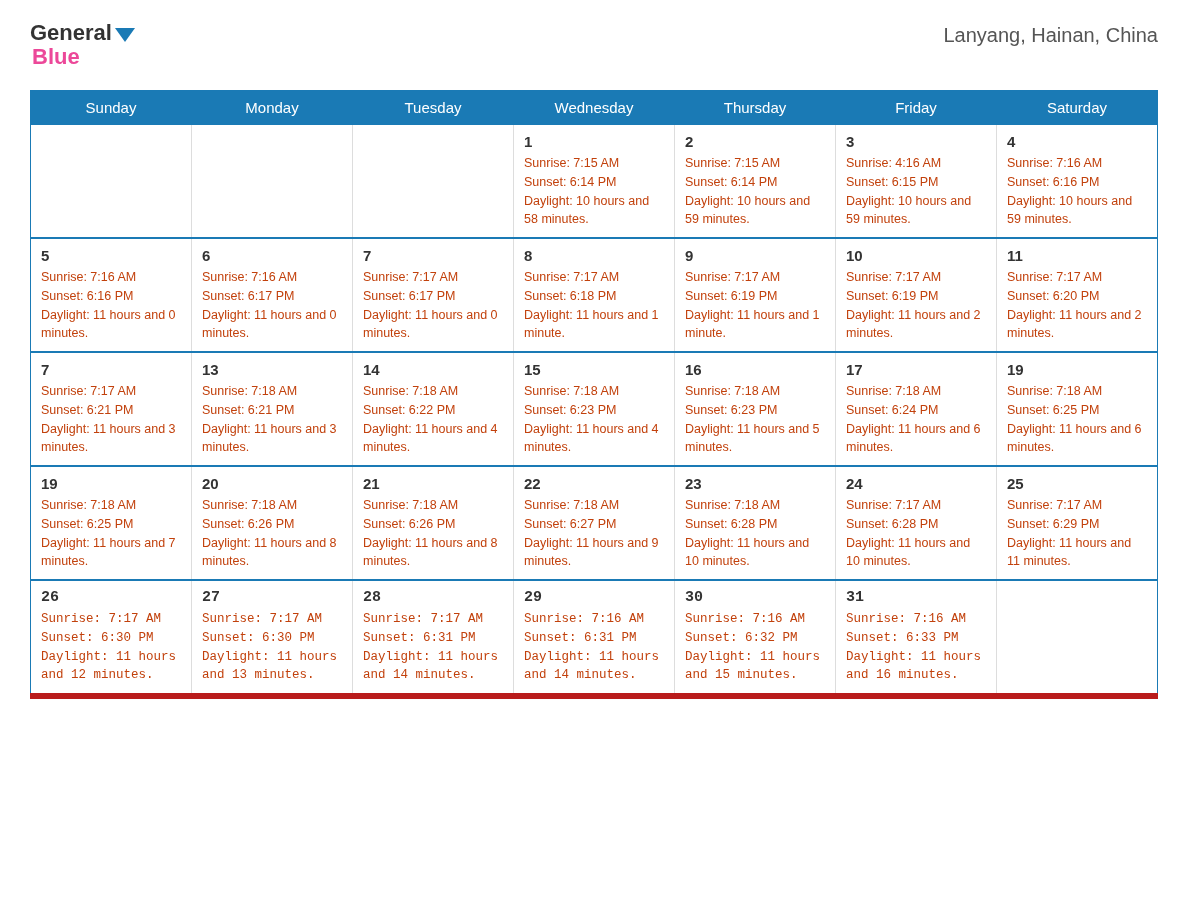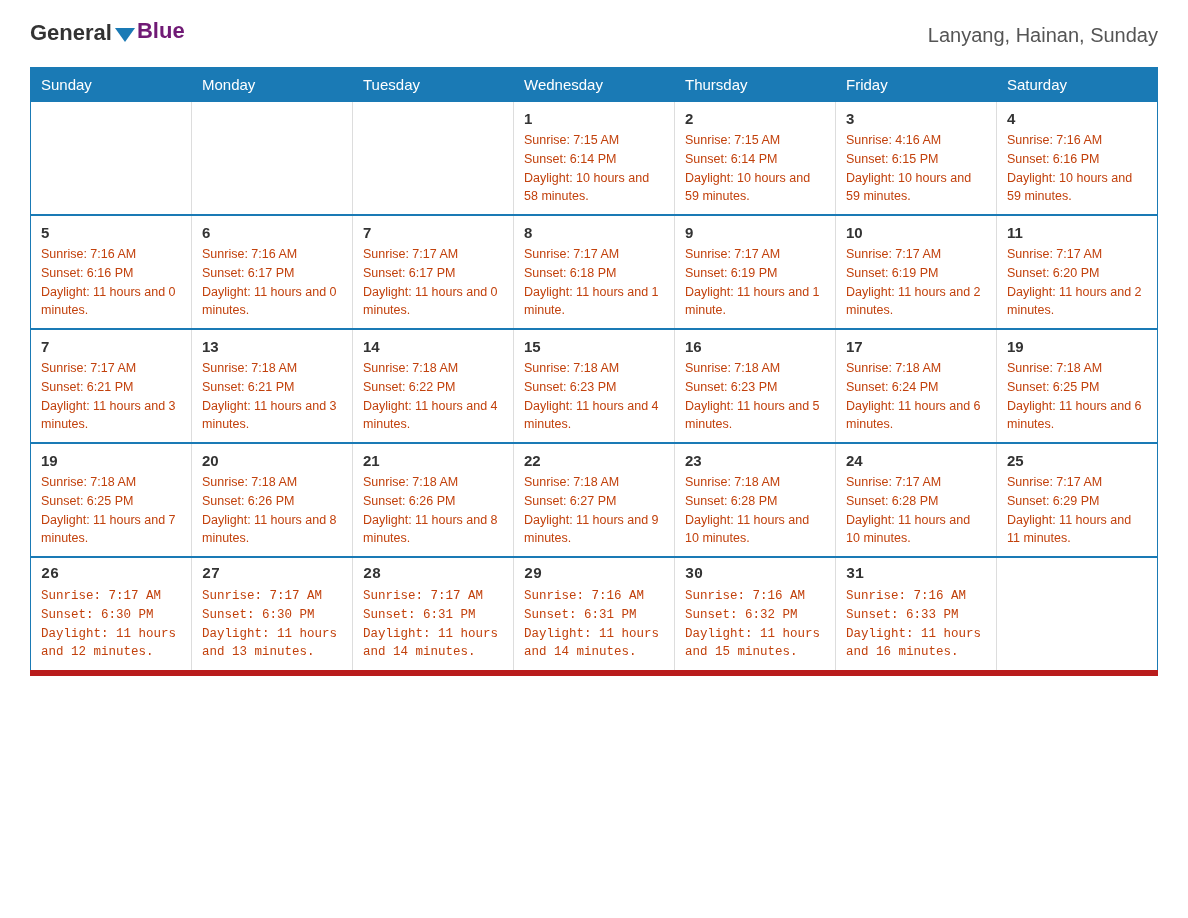--- a/index.html
+++ b/index.html
@@ -11,21 +11,21 @@
       padding: 20px 30px;
     }
     .header {
       display: flex;
       justify-content: space-between;
       align-items: flex-start;
       margin-bottom: 20px;
     }
     .logo {
       display: flex;
-      flex-direction: row;
+      flex-direction: column;
       align-items: flex-start;
     }
     .logo-top {
       display: flex;
       align-items: center;
     }
     .logo-general {
       font-size: 22px;
       font-weight: bold;
       color: #333;
@@ -35,21 +35,21 @@
       height: 0;
       border-left: 10px solid transparent;
       border-right: 10px solid transparent;
       border-top: 14px solid #1a7ab5;
       margin-left: 3px;
       margin-top: 4px;
     }
     .logo-blue {
       font-size: 22px;
       font-weight: bold;
-      color: #701a75;
+      color: #ec4899;
       margin-top: -2px;
       margin-left: 2px;
     }
     .title-block {
       text-align: right;
     }
     .calendar-title {
       font-size: 48px;
       font-weight: normal;
       color: #333;
@@ -65,21 +65,21 @@
       border-collapse: collapse;
     }
     thead tr {
       background-color: #1a7ab5;
     }
     thead th {
       color: #fff;
       font-size: 15px;
       font-weight: normal;
       padding: 8px 10px;
-      text-align: left;
+      text-align: center;
       border: 1px solid #1a7ab5;
     }
     tbody tr {
       border-bottom: 2px solid #1a7ab5;
     }
     tbody td {
       vertical-align: top;
       padding: 8px 10px;
       border-left: 1px solid #ddd;
       border-right: 1px solid #ddd;
@@ -116,21 +116,21 @@
 
 <div class="header">
   <div class="logo">
     <div class="logo-top">
       <span class="logo-general">General</span>
       <div class="logo-arrow"></div>
     </div>
     <span class="logo-blue">Blue</span>
   </div>
   <div class="title-block">
-    <div class="calendar-subtitle">Lanyang, Hainan, Sunday</div>
+    <div class="calendar-subtitle">Lanyang, Hainan, China</div>
   </div>
 </div>
 
 <table>
   <thead>
     <tr>
     <th>Sunday</th>
         <th>Monday</th>
         <th>Tuesday</th>
         <th>Wednesday</th>

